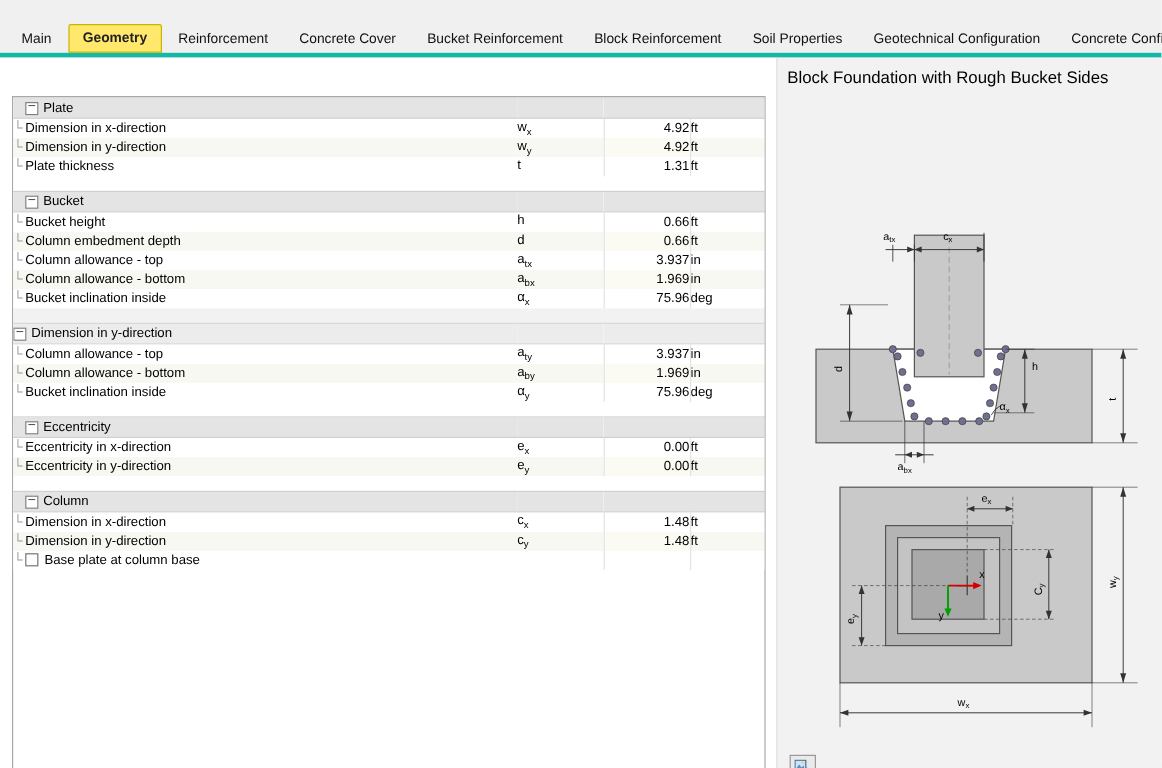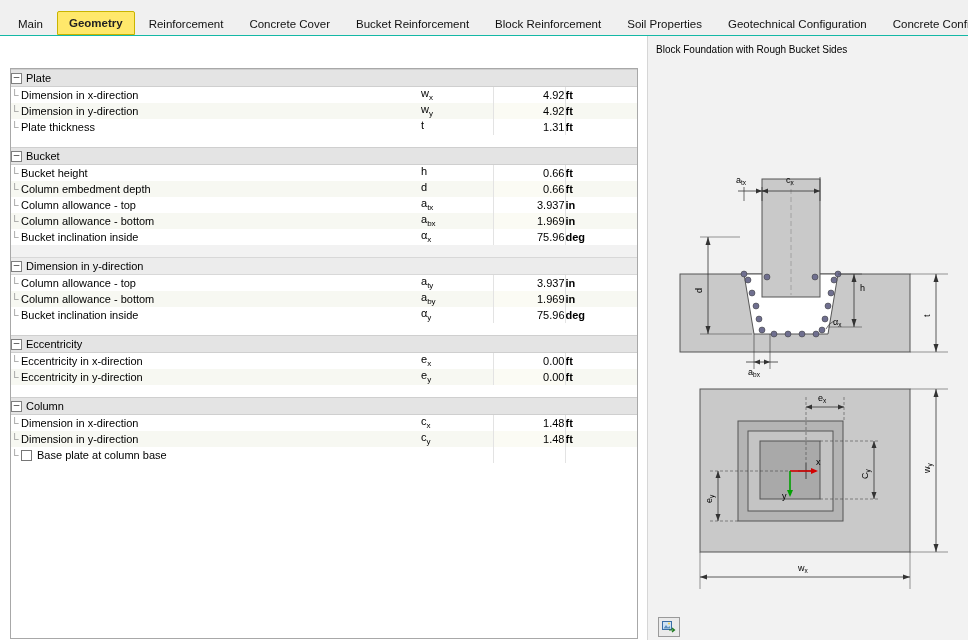--- a/index.html
+++ b/index.html
@@ -6,23 +6,23 @@
   body{
     width:968px;height:640px;
     background:#f0f0f0;
     font-family:"Liberation Sans", sans-serif;
     font-size:11px;
     color:#000;
     overflow:hidden;
   }
   
   .tabbar{
-    height:36px;
+    height:48px;
     background:#f0f0f0;
-    border-bottom:1px solid #14b8a6;
+    border-bottom:4px solid #14b8a6;
     display:flex;
     align-items:flex-end;
     padding-left:6px;
     box-sizing:border-box;
     text-align:right;
   }
   .tab{
     height:22px;
     line-height:22px;
     padding:0 11px;
@@ -75,40 +75,40 @@
   .col-val{width:72px;}
   .col-unit{width:92px;}
   
   .grp td{
     background:#e4e4e4;
     border-top:1px solid #cfcfcf;
     border-bottom:1px solid #cfcfcf;
     font-size:11px;
     color:#000;
   }
-  .grp .col-label{padding-left:0;}
+  .grp .col-label{padding-left:10px;}
   .grp-inner td{
     background:#ececec;
     border-top:1px solid #d8d8d8;
     border-bottom:1px solid #d8d8d8;
   }
   .row-a td{background:#ffffff;}
   .row-b td{background:#f7f8f2;}
   .lbl{padding-left:4px;}
   .sym{padding-left:8px;color:#000;}
   .sym sub{font-size:8px;}
   .val{
     text-align:right;
     padding-right:6px;
     background:#ffffff;
     border-left:1px solid #e3e3e3;
     border-right:1px solid #e3e3e3;
   }
   .val.alt{background:#fbfbf4;}
-  .unit{padding-left:6px;font-weight:bold;}
+  .unit{padding-left:6px;}
   .expander{
     display:inline-block;
     width:9px;height:9px;
     line-height:7px;
     text-align:center;
     border:1px solid #808080;
     background:#fff;
     font-size:9px;
     margin-right:4px;
     vertical-align:middle;
@@ -145,21 +145,21 @@
   }
   
   .right-pane{
     width:320px;
     background:#f2f2f2;
     box-sizing:border-box;
     position:relative;
   }
   .right-title{
     padding:8px 0 4px 8px;
-    font-size:10px;
+    font-size:14px;
     color:#000;
   }
   .fig-wrap{
     position:relative;
     width:100%;
     height:540px;
   }
   .export-btn{
     position:absolute;
     left:10px;bottom:8px;

